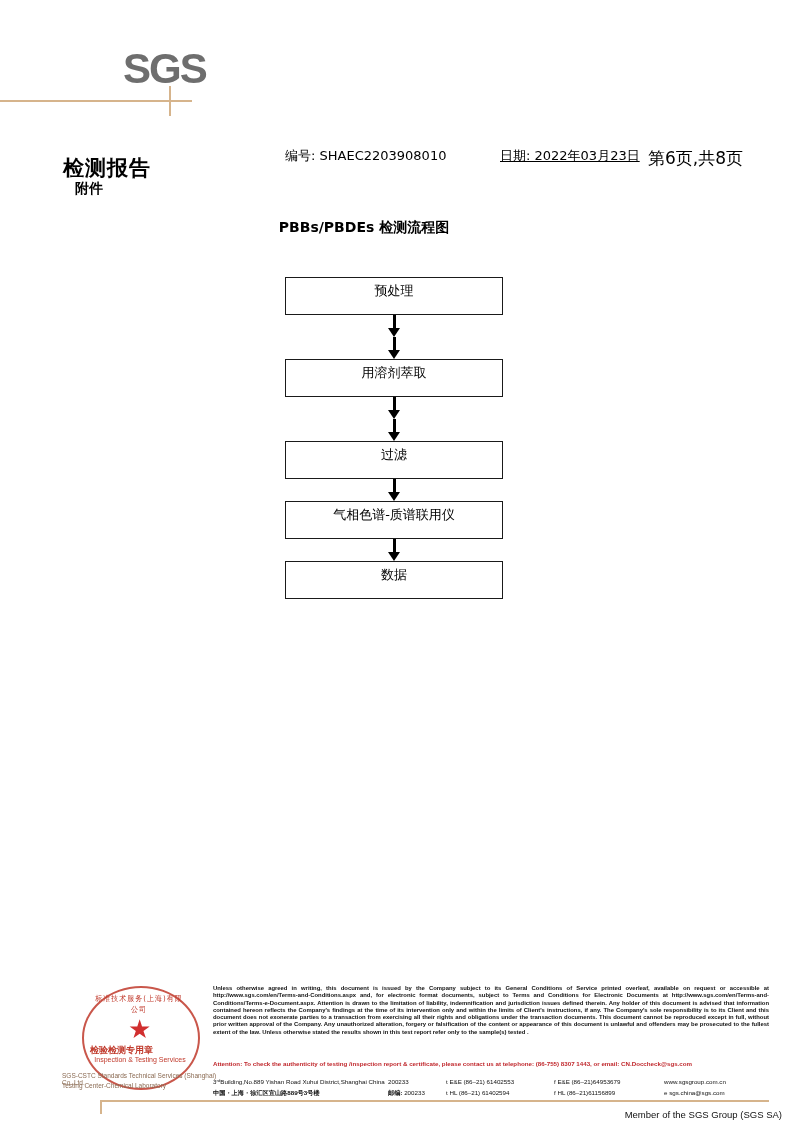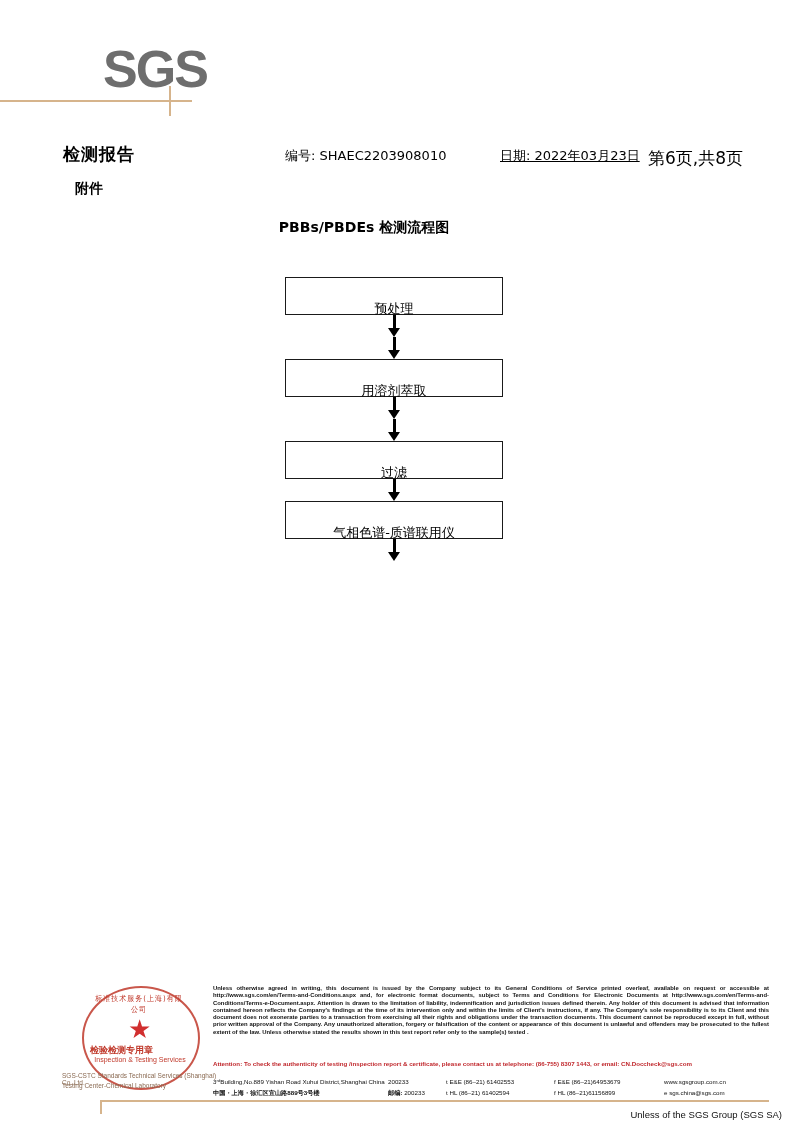--- a/index.html
+++ b/index.html
@@ -7,53 +7,53 @@
     width:800px;height:1131px;background:#ffffff;
     font-family:"Liberation Sans","DejaVu Sans",sans-serif;
     color:#000;position:relative;overflow:hidden;
   }
   .page{position:absolute;inset:0;}
 
   
   .logo-wrap{position:absolute;left:103px;top:38px;width:180px;height:70px;}
   .logo-text{
     font-family:"Liberation Sans","DejaVu Sans",sans-serif;
-    font-size:52px;font-weight:bold;letter-spacing:-2px;
-    color:#6e6e6e;line-height:62px;
+    font-size:42px;font-weight:bold;letter-spacing:-2px;
+    color:#6e6e6e;line-height:62px;margin-left:20px;
   }
   .logo-rule{
     position:absolute;left:-8px;top:100px;width:200px;height:2px;background:#d6b48c;
   }
   .logo-tick{
     position:absolute;left:169px;top:86px;width:2px;height:30px;background:#d6b48c;
   }
 
   
-  .hdr-title{position:absolute;left:63px;top:143px;font-size:17px;font-weight:bold;
+  .hdr-title{position:absolute;left:63px;top:154px;font-size:21px;font-weight:bold;
     font-family:"DejaVu Sans",sans-serif;letter-spacing:1px;}
   .hdr-sub{position:absolute;left:63px;top:180px;font-size:14px;font-weight:bold;
     font-family:"DejaVu Sans",sans-serif;padding-left:12px;}
   .hdr-no{position:absolute;left:285px;top:147px;font-size:13px;
     font-family:"DejaVu Sans",sans-serif;white-space:nowrap;}
   .hdr-date{position:absolute;left:500px;top:147px;font-size:13px;
     font-family:"DejaVu Sans",sans-serif;white-space:nowrap;text-decoration:underline;}
   .hdr-page{position:absolute;left:648px;top:147px;font-size:17px;
     font-family:"DejaVu Sans",sans-serif;white-space:nowrap;}
 
   
   .flow-title{
     position:absolute;left:0;top:219px;width:728px;text-align:center;
     font-size:14px;font-weight:bold;font-family:"DejaVu Sans",sans-serif;
   }
   .flow{position:absolute;left:285px;top:277px;width:220px;}
   .fbox{
     width:218px;height:38px;border:1px solid #1a1a1a;background:#fff;
     box-sizing:border-box;position:relative;
     font-size:13px;font-family:"DejaVu Sans",sans-serif;
-    text-align:center;padding-top:22px;
+    text-align:center;padding-top:4px;
   }
   .farrow{
     width:218px;height:22px;position:relative;
   }
   .farrow .shaft{
     position:absolute;left:108px;top:0;width:3px;height:15px;background:#000;
   }
   .farrow .head{
     position:absolute;left:103px;top:13px;width:0;height:0;
     border-left:6.5px solid transparent;border-right:6.5px solid transparent;
@@ -169,20 +169,21 @@
     <div class="fbox">过滤</div>
     <div class="farrow">
         <div class="shaft"></div>
         <div class="head"></div>
       </div>
     <div class="fbox">气相色谱-质谱联用仪</div>
     <div class="farrow">
         <div class="shaft"></div>
         <div class="head"></div>
       </div>
+    <div class="fbox">数据</div>
   </div>
 
   <div class="seal">
     <div class="seal-circle"></div>
     <div class="seal-arc-top">标准技术服务(上海)有限公司</div>
     <div class="seal-star">★</div>
     <div class="seal-cn">检验检测专用章</div>
     <div class="seal-en">Inspection &amp; Testing Services</div>
     <div class="seal-line1">SGS-CSTC Standards Technical Services (Shanghai) Co.,Ltd.</div>
     <div class="seal-line2">Testing Center-Chemical Laboratory</div>
@@ -203,15 +204,15 @@
       <span class="a-street cn-b">中国・上海・徐汇区宜山路889号3号楼</span>
       <span class="a-zip"><b>邮编:</b> <span>200233</span></span>
       <span class="a-t1">t HL (86–21) 61402594</span>
       <span class="a-t2">f HL (86–21)61156899</span>
       <span class="a-web">e sgs.china@sgs.com</span>
     </div>
   </div>
 
   <div class="foot-rule"></div>
   <div class="foot-tick"></div>
-  <div class="member">Unless of the SGS Group (SGS SA)</div>
+  <div class="member">Member of the SGS Group (SGS SA)</div>
 
 </div>
 
 </body></html>

